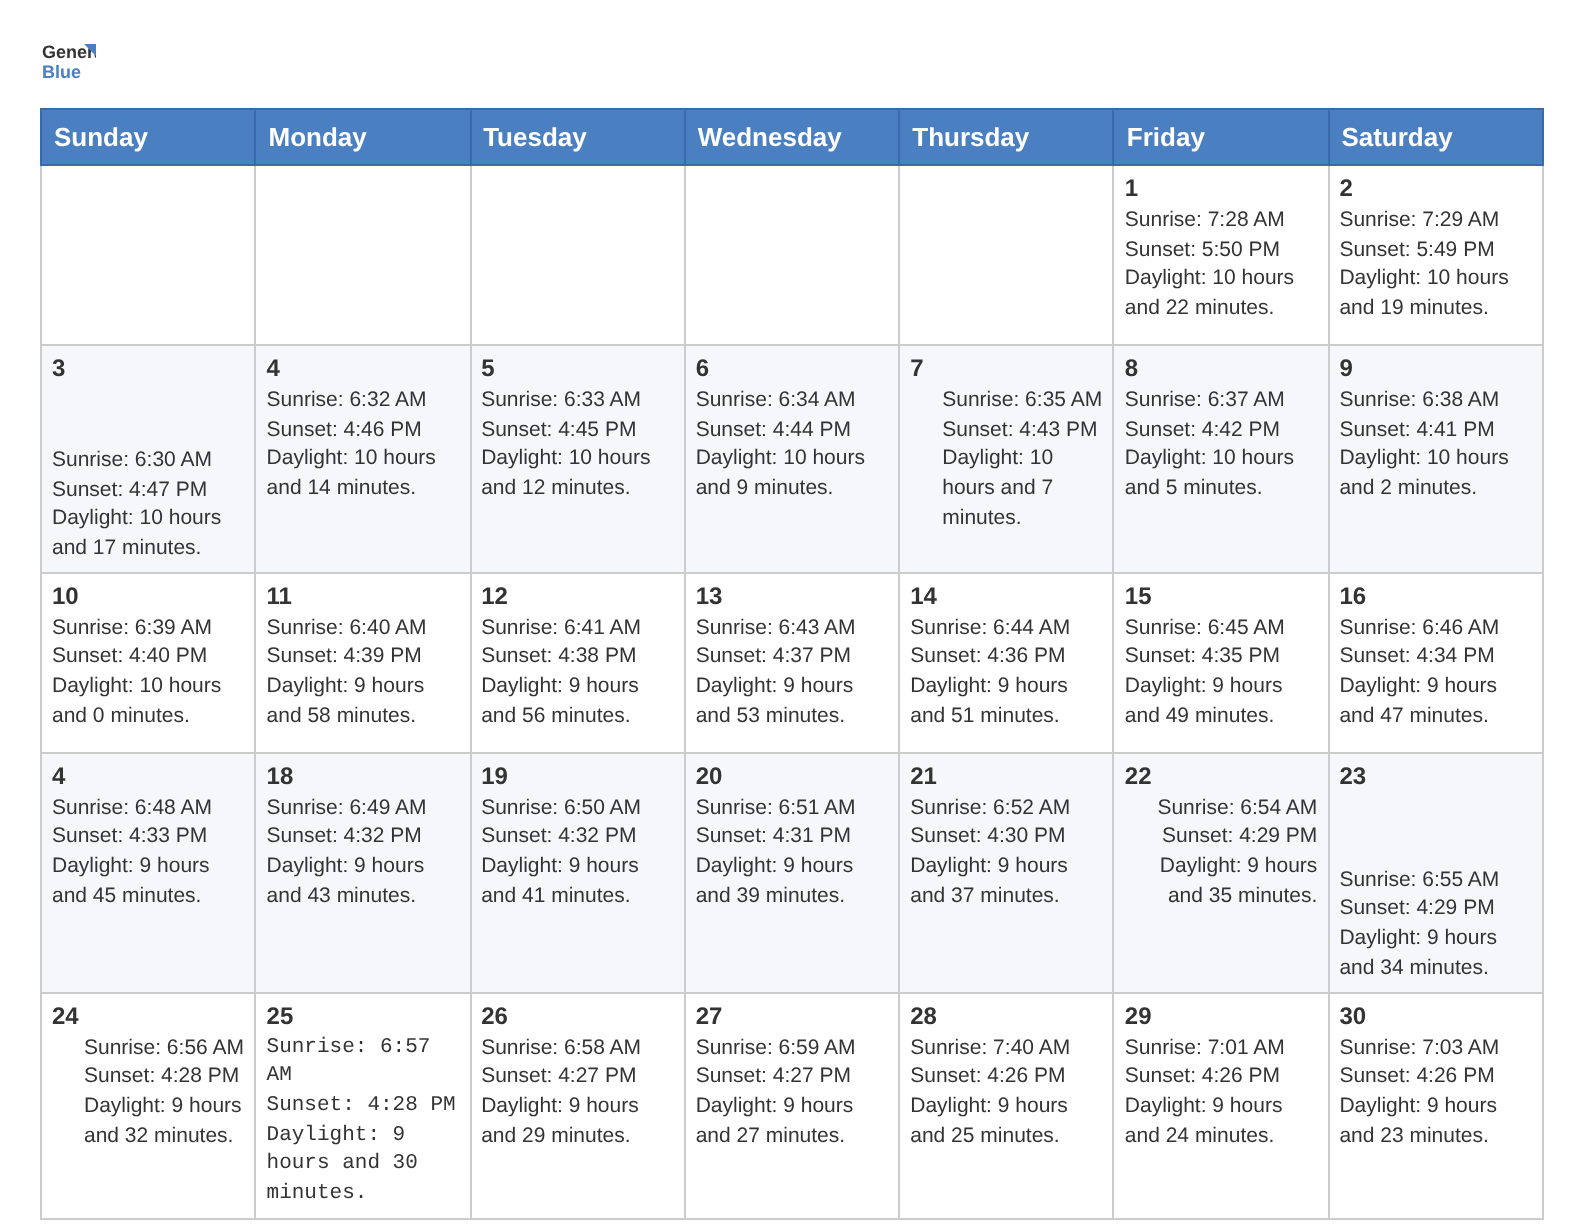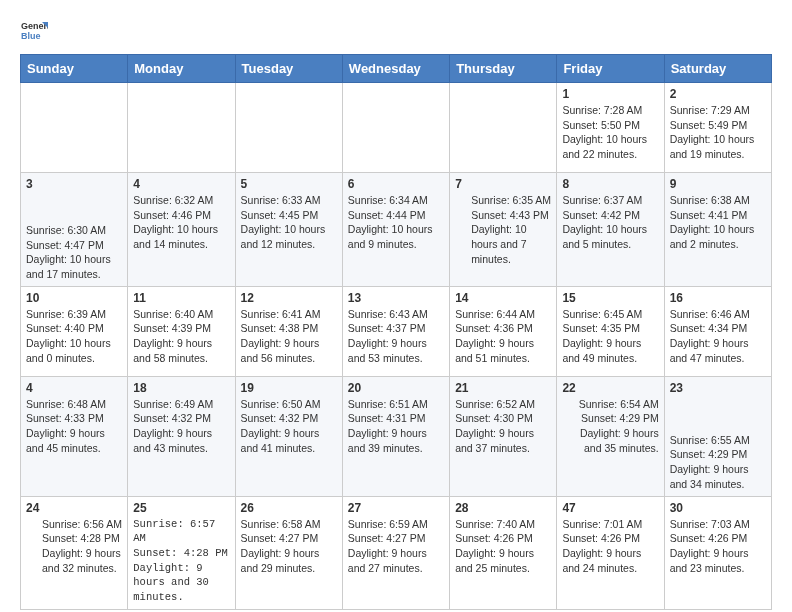--- a/index.html
+++ b/index.html
@@ -260,21 +260,21 @@
 Sunset: 4:27 PM
 Daylight: 9 hours and 27 minutes.</div>
           </td>
           <td>
             <span class="day-num">28</span>
             <div class="cell-info" style="white-space: pre-line;">Sunrise: 7:40 AM
 Sunset: 4:26 PM
 Daylight: 9 hours and 25 minutes.</div>
           </td>
           <td>
-            <span class="day-num">47</span>
+            <span class="day-num">29</span>
             <div class="cell-info" style="white-space: pre-line;">Sunrise: 7:01 AM
 Sunset: 4:26 PM
 Daylight: 9 hours and 24 minutes.</div>
           </td>
           <td>
             <span class="day-num">30</span>
             <div class="cell-info" style="white-space: pre-line;">Sunrise: 7:03 AM
 Sunset: 4:26 PM
 Daylight: 9 hours and 23 minutes.</div>
           </td>

